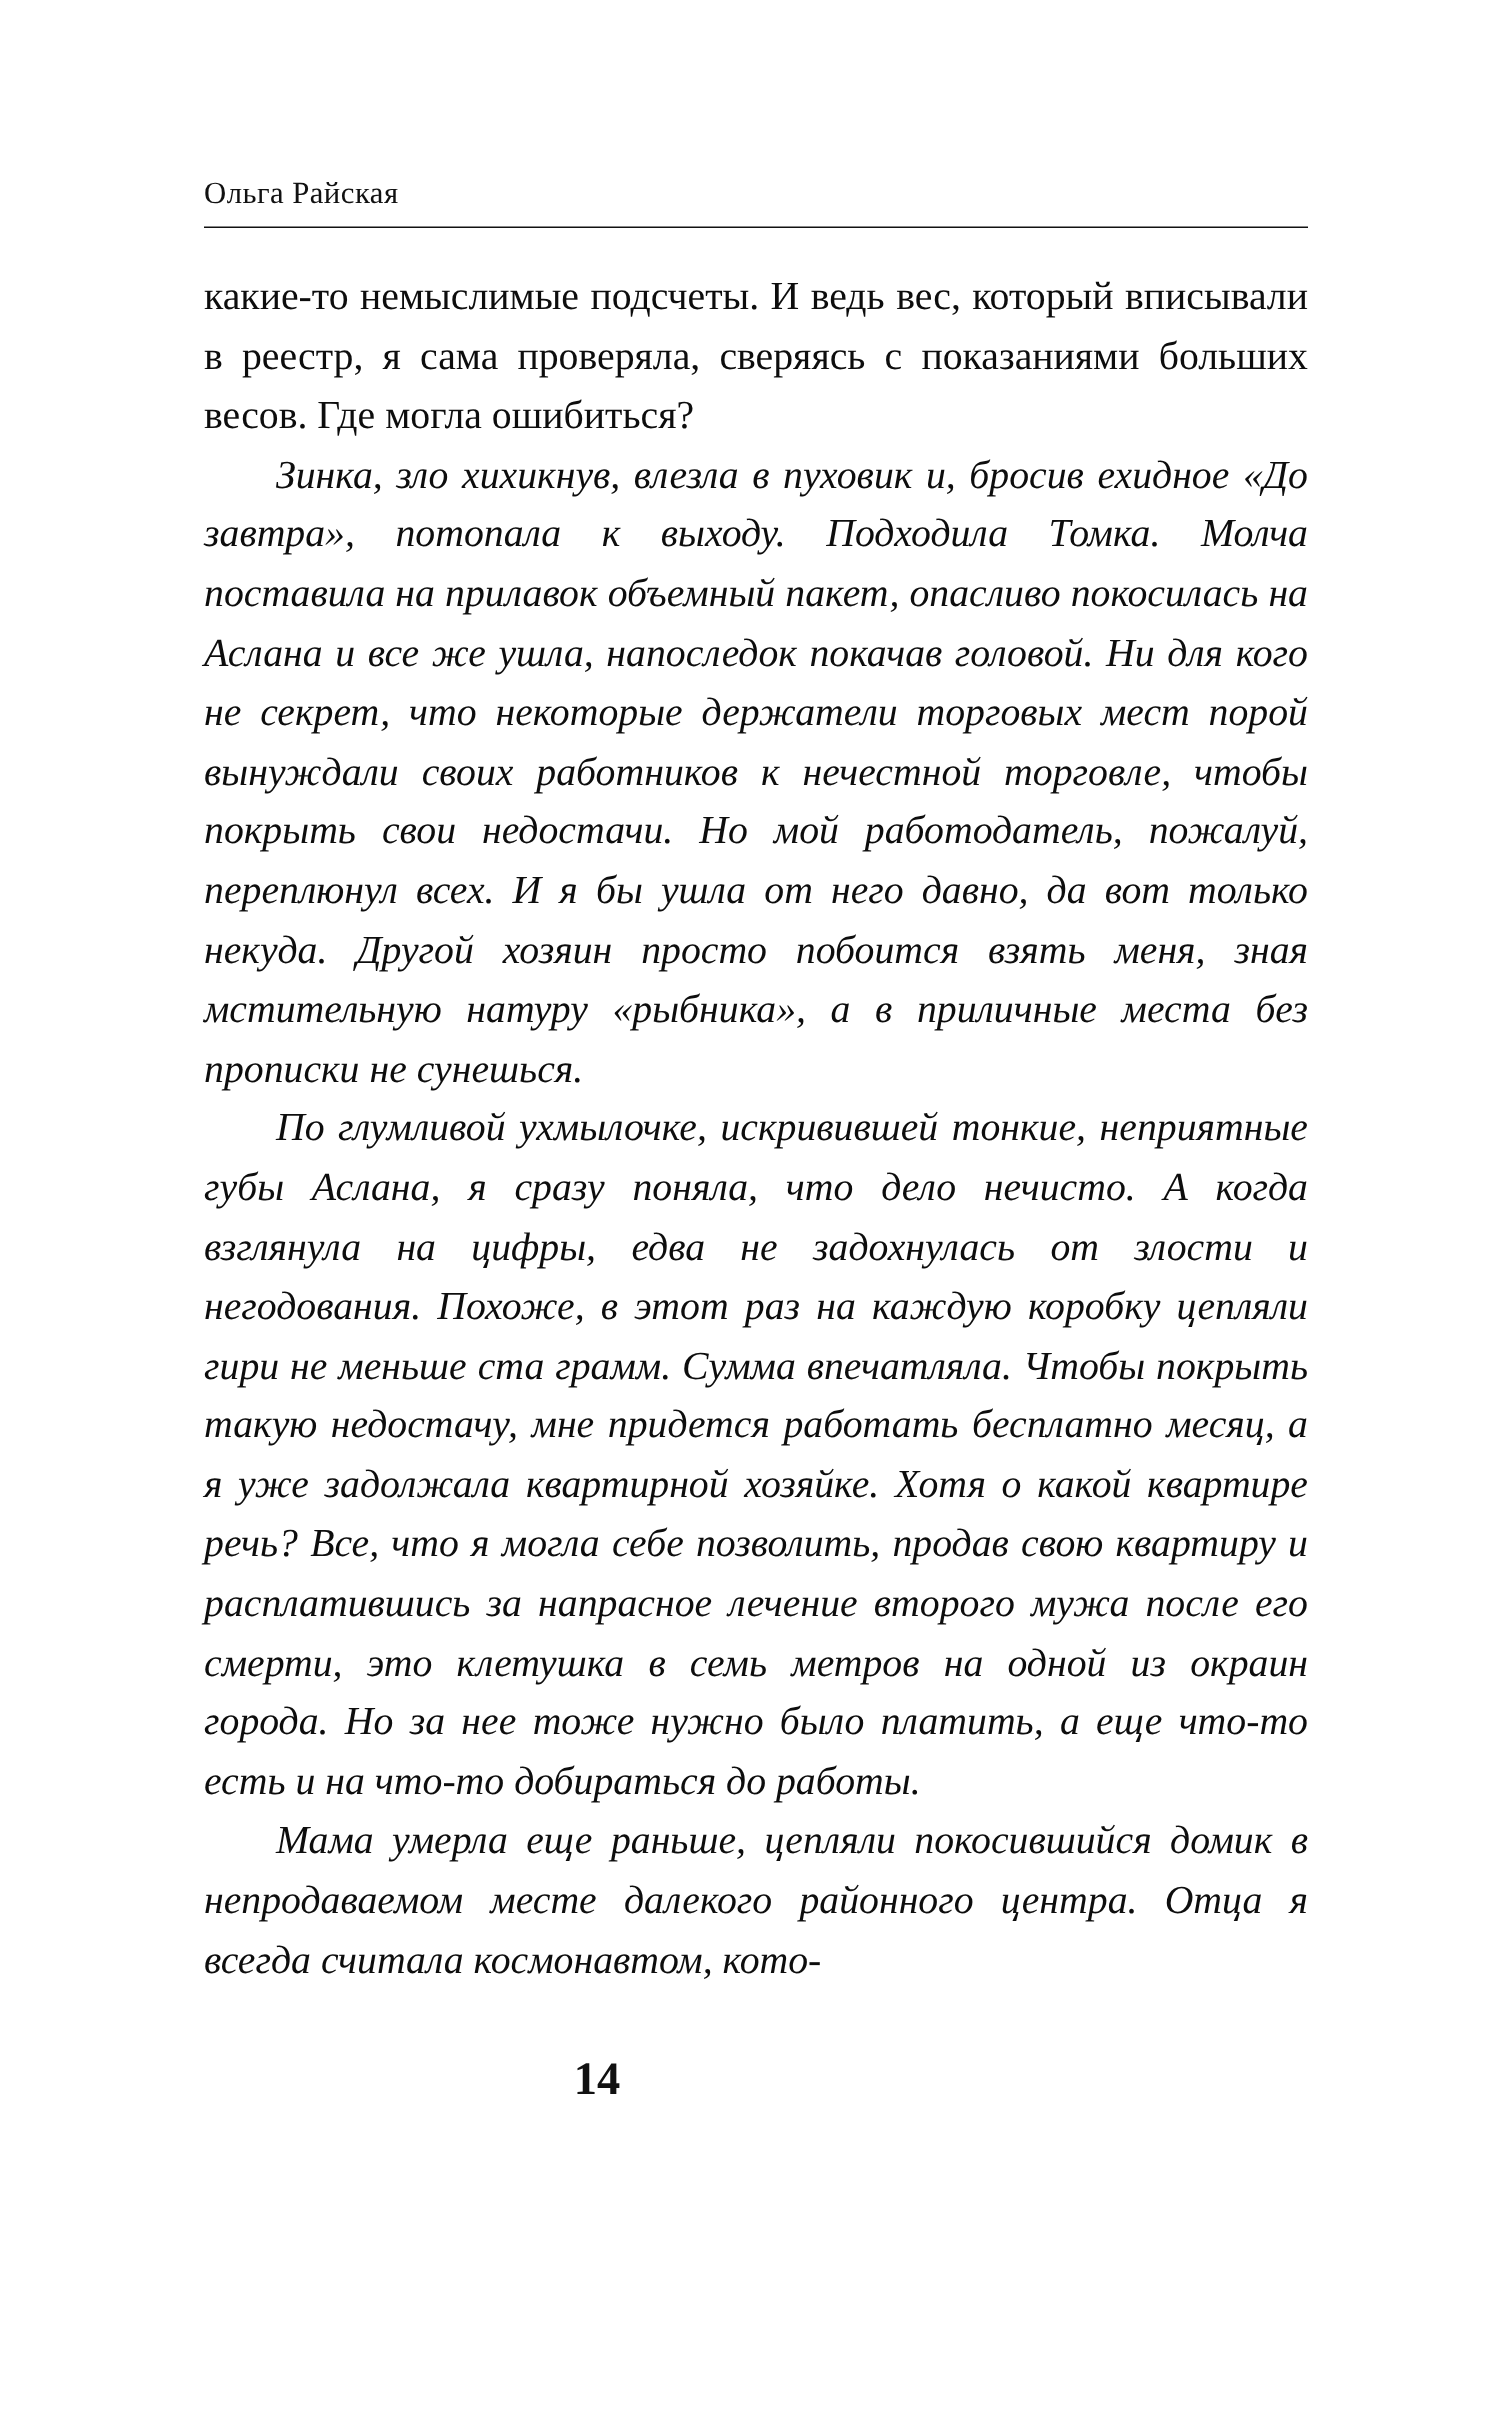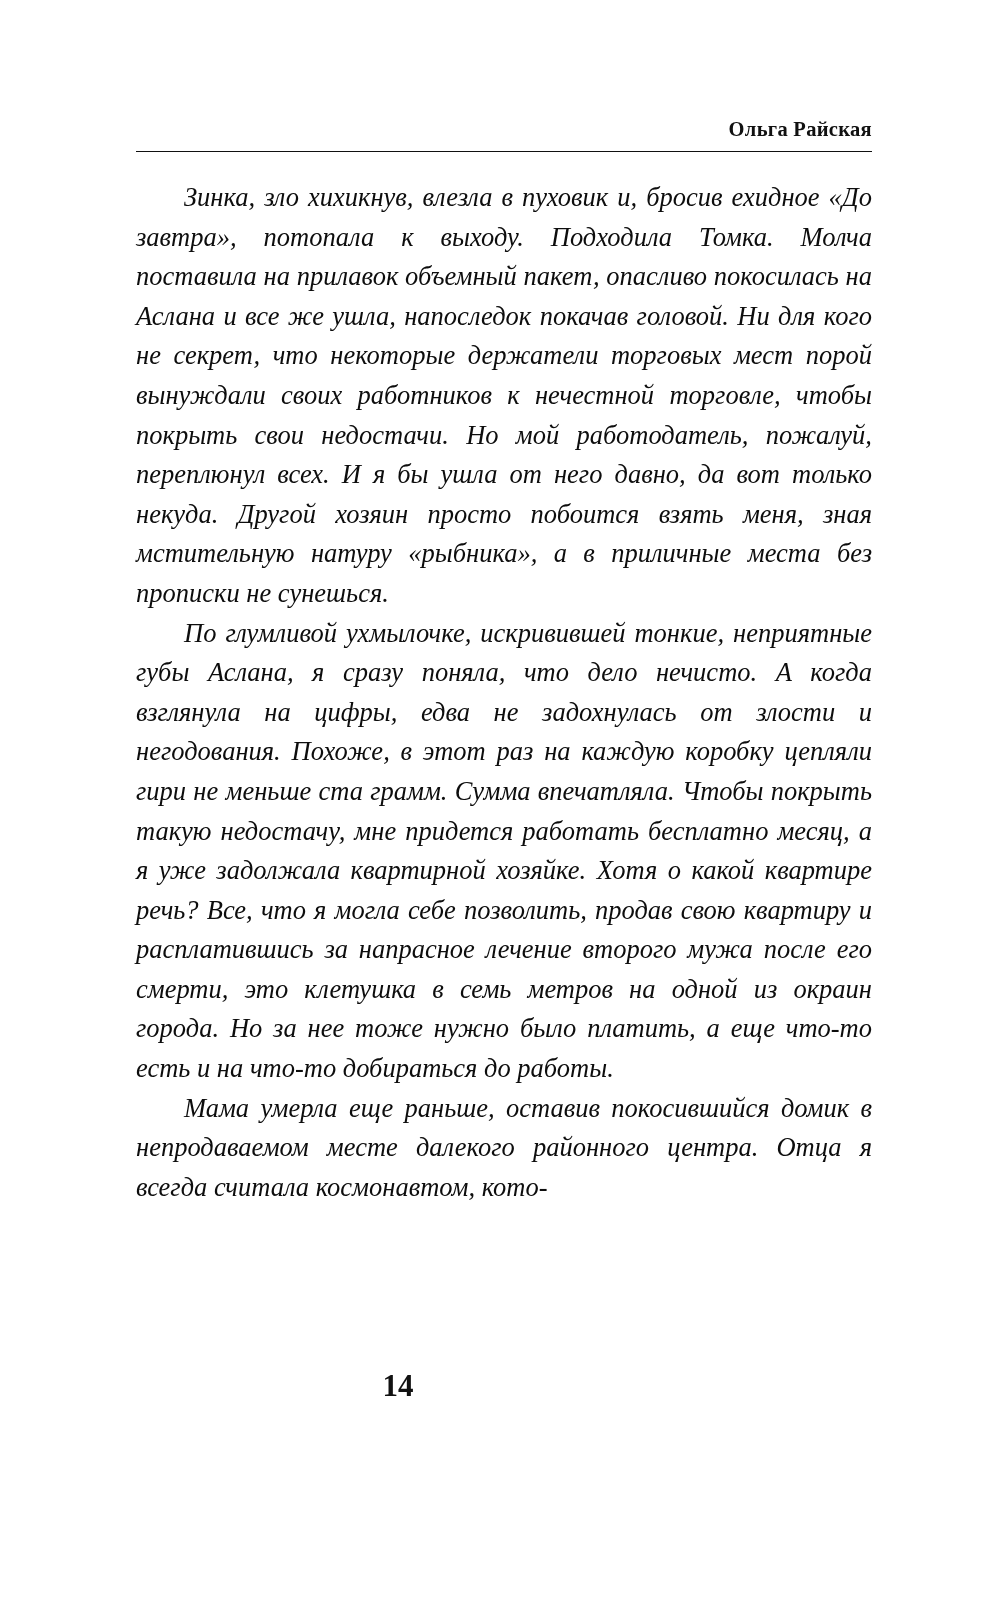--- a/index.html
+++ b/index.html
@@ -24,26 +24,25 @@
     background: #ffffff;
   }
   .content {
     position: absolute;
     left: 136px;
     top: 118px;
     width: 736px;
   }
   .running-head {
     font-family: "Liberation Serif", serif;
-    font-weight: bold;
+    font-weight: normal;
     font-size: 20.5px;
     letter-spacing: 0.3px;
     color: #111111;
     padding-bottom: 10px;
-    text-align: right;
   }
   .head-rule {
     border: none;
     border-top: 1.6px solid #111111;
     margin: 0 0 26px 0;
     width: 100%;
   }
   .body-text p {
     margin: 0;
     font-size: 26.5px;
@@ -76,22 +75,23 @@
 <body>
 
 <div class="page">
 
   <div class="content">
 
     <div class="running-head">Ольга Райская</div>
     <hr class="head-rule">
 
     <div class="body-text">
+      <p class="noindent">какие-то немыслимые подсчеты. И ведь вес, который вписывали в реестр, я сама проверяла, сверяясь с показаниями больших весов. Где могла ошибиться?</p>
       <p class="indent">Зинка, зло хихикнув, влезла в пуховик и, бросив ехидное «До завтра», потопала к выходу. Подходила Томка. Молча поставила на прилавок объемный пакет, опасливо покосилась на Аслана и все же ушла, напоследок покачав головой. Ни для кого не секрет, что некоторые держатели торговых мест порой вынуждали своих работников к нечестной торговле, чтобы покрыть свои недостачи. Но мой работодатель, пожалуй, переплюнул всех. И я бы ушла от него давно, да вот только некуда. Другой хозяин просто побоится взять меня, зная мстительную натуру «рыбника», а в приличные места без прописки не сунешься.</p>
       <p class="indent">По глумливой ухмылочке, искривившей тонкие, неприятные губы Аслана, я сразу поняла, что дело нечисто. А когда взглянула на цифры, едва не задохнулась от злости и негодования. Похоже, в этот раз на каждую коробку цепляли гири не меньше ста грамм. Сумма впечатляла. Чтобы покрыть такую недостачу, мне придется работать бесплатно месяц, а я уже задолжала квартирной хозяйке. Хотя о какой квартире речь? Все, что я могла себе позволить, продав свою квартиру и расплатившись за напрасное лечение второго мужа после его смерти, это клетушка в семь метров на одной из окраин города. Но за нее тоже нужно было платить, а еще что-то есть и на что-то добираться до работы.</p>
-      <p class="indent">Мама умерла еще раньше, оставив покосившийся домик в непродаваемом месте далекого районного центра. Отца я всегда считала космонавтом, кото-</p>
+      <p class="indent">Мама умерла еще раньше, цепляли покосившийся домик в непродаваемом месте далекого районного центра. Отца я всегда считала космонавтом, кото-</p>
     </div>
 
   </div>
 
   <div class="folio">14</div>
 
 </div>
 
 </body></html>

